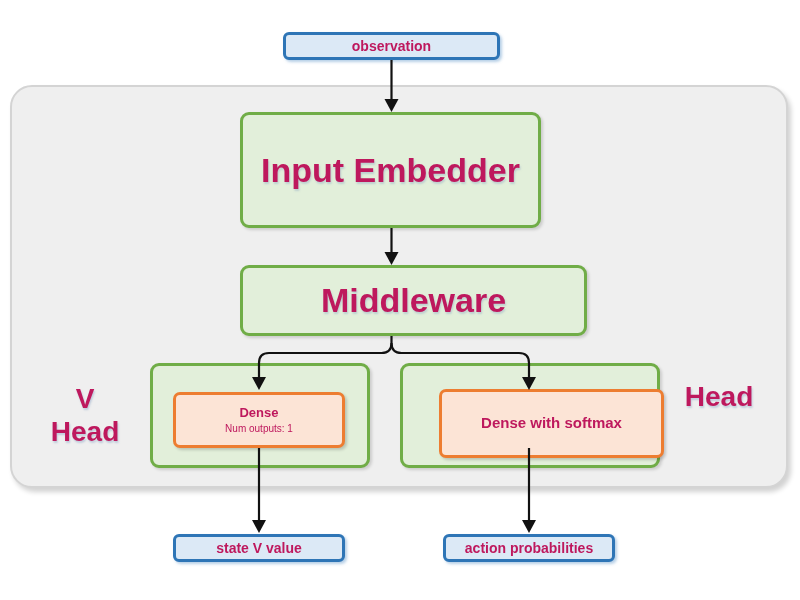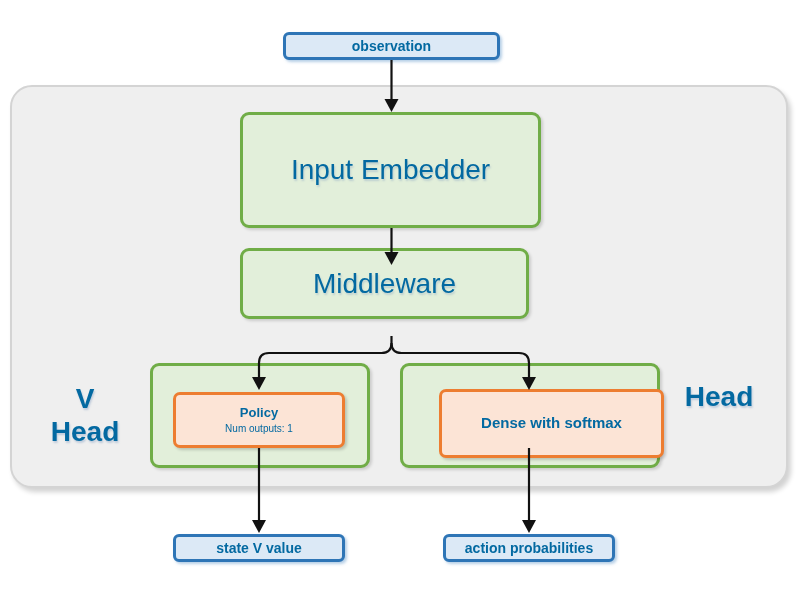--- a/index.html
+++ b/index.html
@@ -3,21 +3,21 @@
 <meta charset="utf-8">
 <style>
   html, body { margin: 0; padding: 0; background: #ffffff; }
   .stage {
     position: relative;
     width: 800px;
     height: 600px;
     background: #ffffff;
     font-family: "Liberation Sans", sans-serif;
     overflow: hidden;
-    color: #0369a1;
+    color: #be185d;
   }
   .abs { position: absolute; box-sizing: border-box; }
 
   .container-box {
     left: 10px; top: 85px; width: 778px; height: 403px;
     background: #EFEFEF;
     border: 2px solid #D4D4D4;
     border-radius: 22px;
     box-shadow: 3px 4px 5px rgba(0,0,0,0.18);
   }
@@ -41,26 +41,26 @@
   .node-state-v       { left: 173px; top: 534px; width: 172px; height: 28px; }
   .node-action-prob   { left: 443px; top: 534px; width: 172px; height: 28px; }
 
   .green {
     background: #E2EFDA;
     border: 3px solid #70AD47;
     border-radius: 9px;
     box-shadow: 2px 2px 3px rgba(0,0,0,0.15);
   }
   .big-label {
-    font-weight: normal;
-    font-size: 28px;
+    font-weight: bold;
+    font-size: 34px;
     text-shadow: 1px 2px 2px rgba(120,150,190,0.35);
   }
   .node-input-embedder { left: 240px; top: 112px; width: 301px; height: 116px; }
-  .node-middleware     { left: 240px; top: 248px; width: 289px; height: 71px; }
+  .node-middleware     { left: 240px; top: 265px; width: 347px; height: 71px; }
   .node-v-head-box     { left: 150px; top: 363px; width: 220px; height: 105px; }
   .node-policy-head-box{ left: 400px; top: 363px; width: 260px; height: 105px; }
 
   .orange {
     background: #FCE4D6;
     border: 3px solid #ED7D31;
     border-radius: 7px;
     box-shadow: 2px 2px 3px rgba(0,0,0,0.18);
     flex-direction: column;
     line-height: 1.35;
@@ -108,21 +108,21 @@
   <div class="abs node green big-label node-input-embedder">
     <span>Input Embedder</span>
   </div>
 
   <div class="abs node green big-label node-middleware">
     <span>Middleware</span>
   </div>
 
   <div class="abs node green node-v-head-box"></div>
   <div class="abs node orange node-v-dense">
-    <span class="dense-title-sm">Policy</span>
+    <span class="dense-title-sm">Dense</span>
     <span class="dense-sub">Num outputs: 1</span>
   </div>
   <div class="abs head-label v-head-label">
     <div>V</div>
     <div>Head</div>
   </div>
 
   <div class="abs node green node-policy-head-box"></div>
   <div class="abs node orange node-policy-dense">
     <span class="dense-title">Dense with softmax</span>

